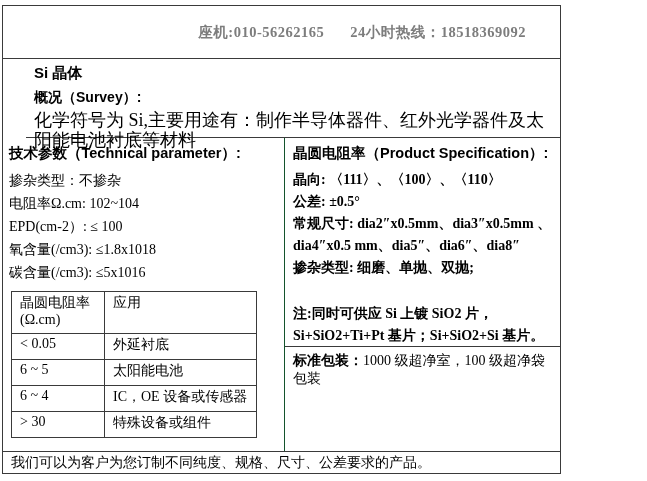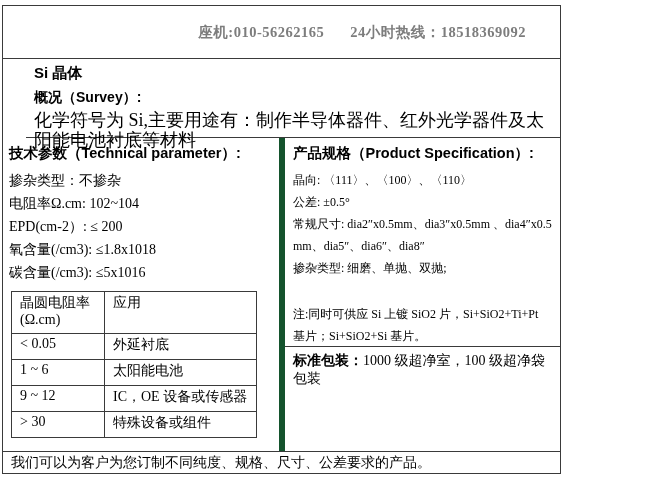--- a/index.html
+++ b/index.html
@@ -56,21 +56,21 @@
   }
   .survey-text { font-size: 18px; line-height: 20px; }
   
   .columns {
     height: 314px;
     border-bottom: 1px solid #3a3a3a;
     display: flex;
   }
   .col-left {
     width: 282px;
-    border-right: 6px solid #14532d;
+    border-right: 1px solid #14532d;
     padding: 4px 6px 0 6px;
   }
   .section-heading {
     font-family: "Liberation Sans", "DejaVu Sans", sans-serif;
     font-weight: bold;
     font-size: 14.5px;
     margin: 2px 0 6px 0;
   }
   .param-line { font-size: 14px; line-height: 23px; }
   table.res-table {
@@ -92,21 +92,21 @@
   .col-right {
     flex: 1;
     display: flex;
     flex-direction: column;
   }
   .spec-section {
     height: 209px;
     border-bottom: 1px solid #3a3a3a;
     padding: 4px 8px 0 8px;
   }
-  .spec-line { font-size: 12px; line-height: 22px; }
+  .spec-line { font-size: 14px; line-height: 22px; font-weight: bold; }
   .spec-note { margin-top: 24px; }
   .pack-section {
     flex: 1;
     padding: 5px 8px 0 8px;
     font-size: 14px;
   }
   .pack-label {
     font-family: "Liberation Sans", "DejaVu Sans", sans-serif;
     font-weight: bold;
   }
@@ -136,53 +136,53 @@
       <div class="survey-heading">概况（Survey）:</div>
       <div class="survey-text">化学符号为 Si,主要用途有：制作半导体器件、红外光学器件及太阳能电池衬底等材料</div>
     </div>
 
     <div class="columns">
 
       <div class="col-left">
         <div class="section-heading">技术参数（Technical parameter）:</div>
         <div class="param-line">掺杂类型：不掺杂</div>
         <div class="param-line">电阻率Ω.cm: 102~104</div>
-        <div class="param-line">EPD(cm-2）: ≤ 200</div>
+        <div class="param-line">EPD(cm-2）: ≤ 100</div>
         <div class="param-line">氧含量(/cm3): ≤1.8x1018</div>
         <div class="param-line">碳含量(/cm3): ≤5x1016</div>
 
         <table class="res-table">
           <tbody>
               <tr>
             <th class="c-res">晶圆电阻率 (Ω.cm)</th>
             <th>应用</th>
           </tr>
           <tr>
             <td>&lt; 0.05</td>
             <td>外延衬底</td>
           </tr>
           <tr>
-            <td>1 ~ 6</td>
+            <td>6 ~ 5</td>
             <td>太阳能电池</td>
           </tr>
           <tr>
-            <td>9 ~ 12</td>
+            <td>6 ~ 4</td>
             <td>IC，OE 设备或传感器</td>
           </tr>
           <tr>
             <td>&gt; 30</td>
             <td>特殊设备或组件</td>
           </tr>
         </tbody>
           </table>
       </div>
 
       <div class="col-right">
         <div class="spec-section">
-          <div class="section-heading">产品规格（Product Specification）:</div>
+          <div class="section-heading">晶圆电阻率（Product Specification）:</div>
           <div class="spec-line">晶向: 〈111〉、〈100〉、〈110〉</div>
           <div class="spec-line">公差: ±0.5°</div>
           <div class="spec-line">常规尺寸: dia2″x0.5mm、dia3″x0.5mm 、dia4″x0.5 mm、dia5″、dia6″、dia8″</div>
           <div class="spec-line">掺杂类型: 细磨、单抛、双抛;</div>
           <div class="spec-line spec-note">注:同时可供应 Si 上镀 SiO2 片，Si+SiO2+Ti+Pt 基片；Si+SiO2+Si 基片。</div>
         </div>
         <div class="pack-section">
           <span class="pack-label">标准包装：</span><span>1000 级超净室，100 级超净袋包装</span>
         </div>
       </div>

